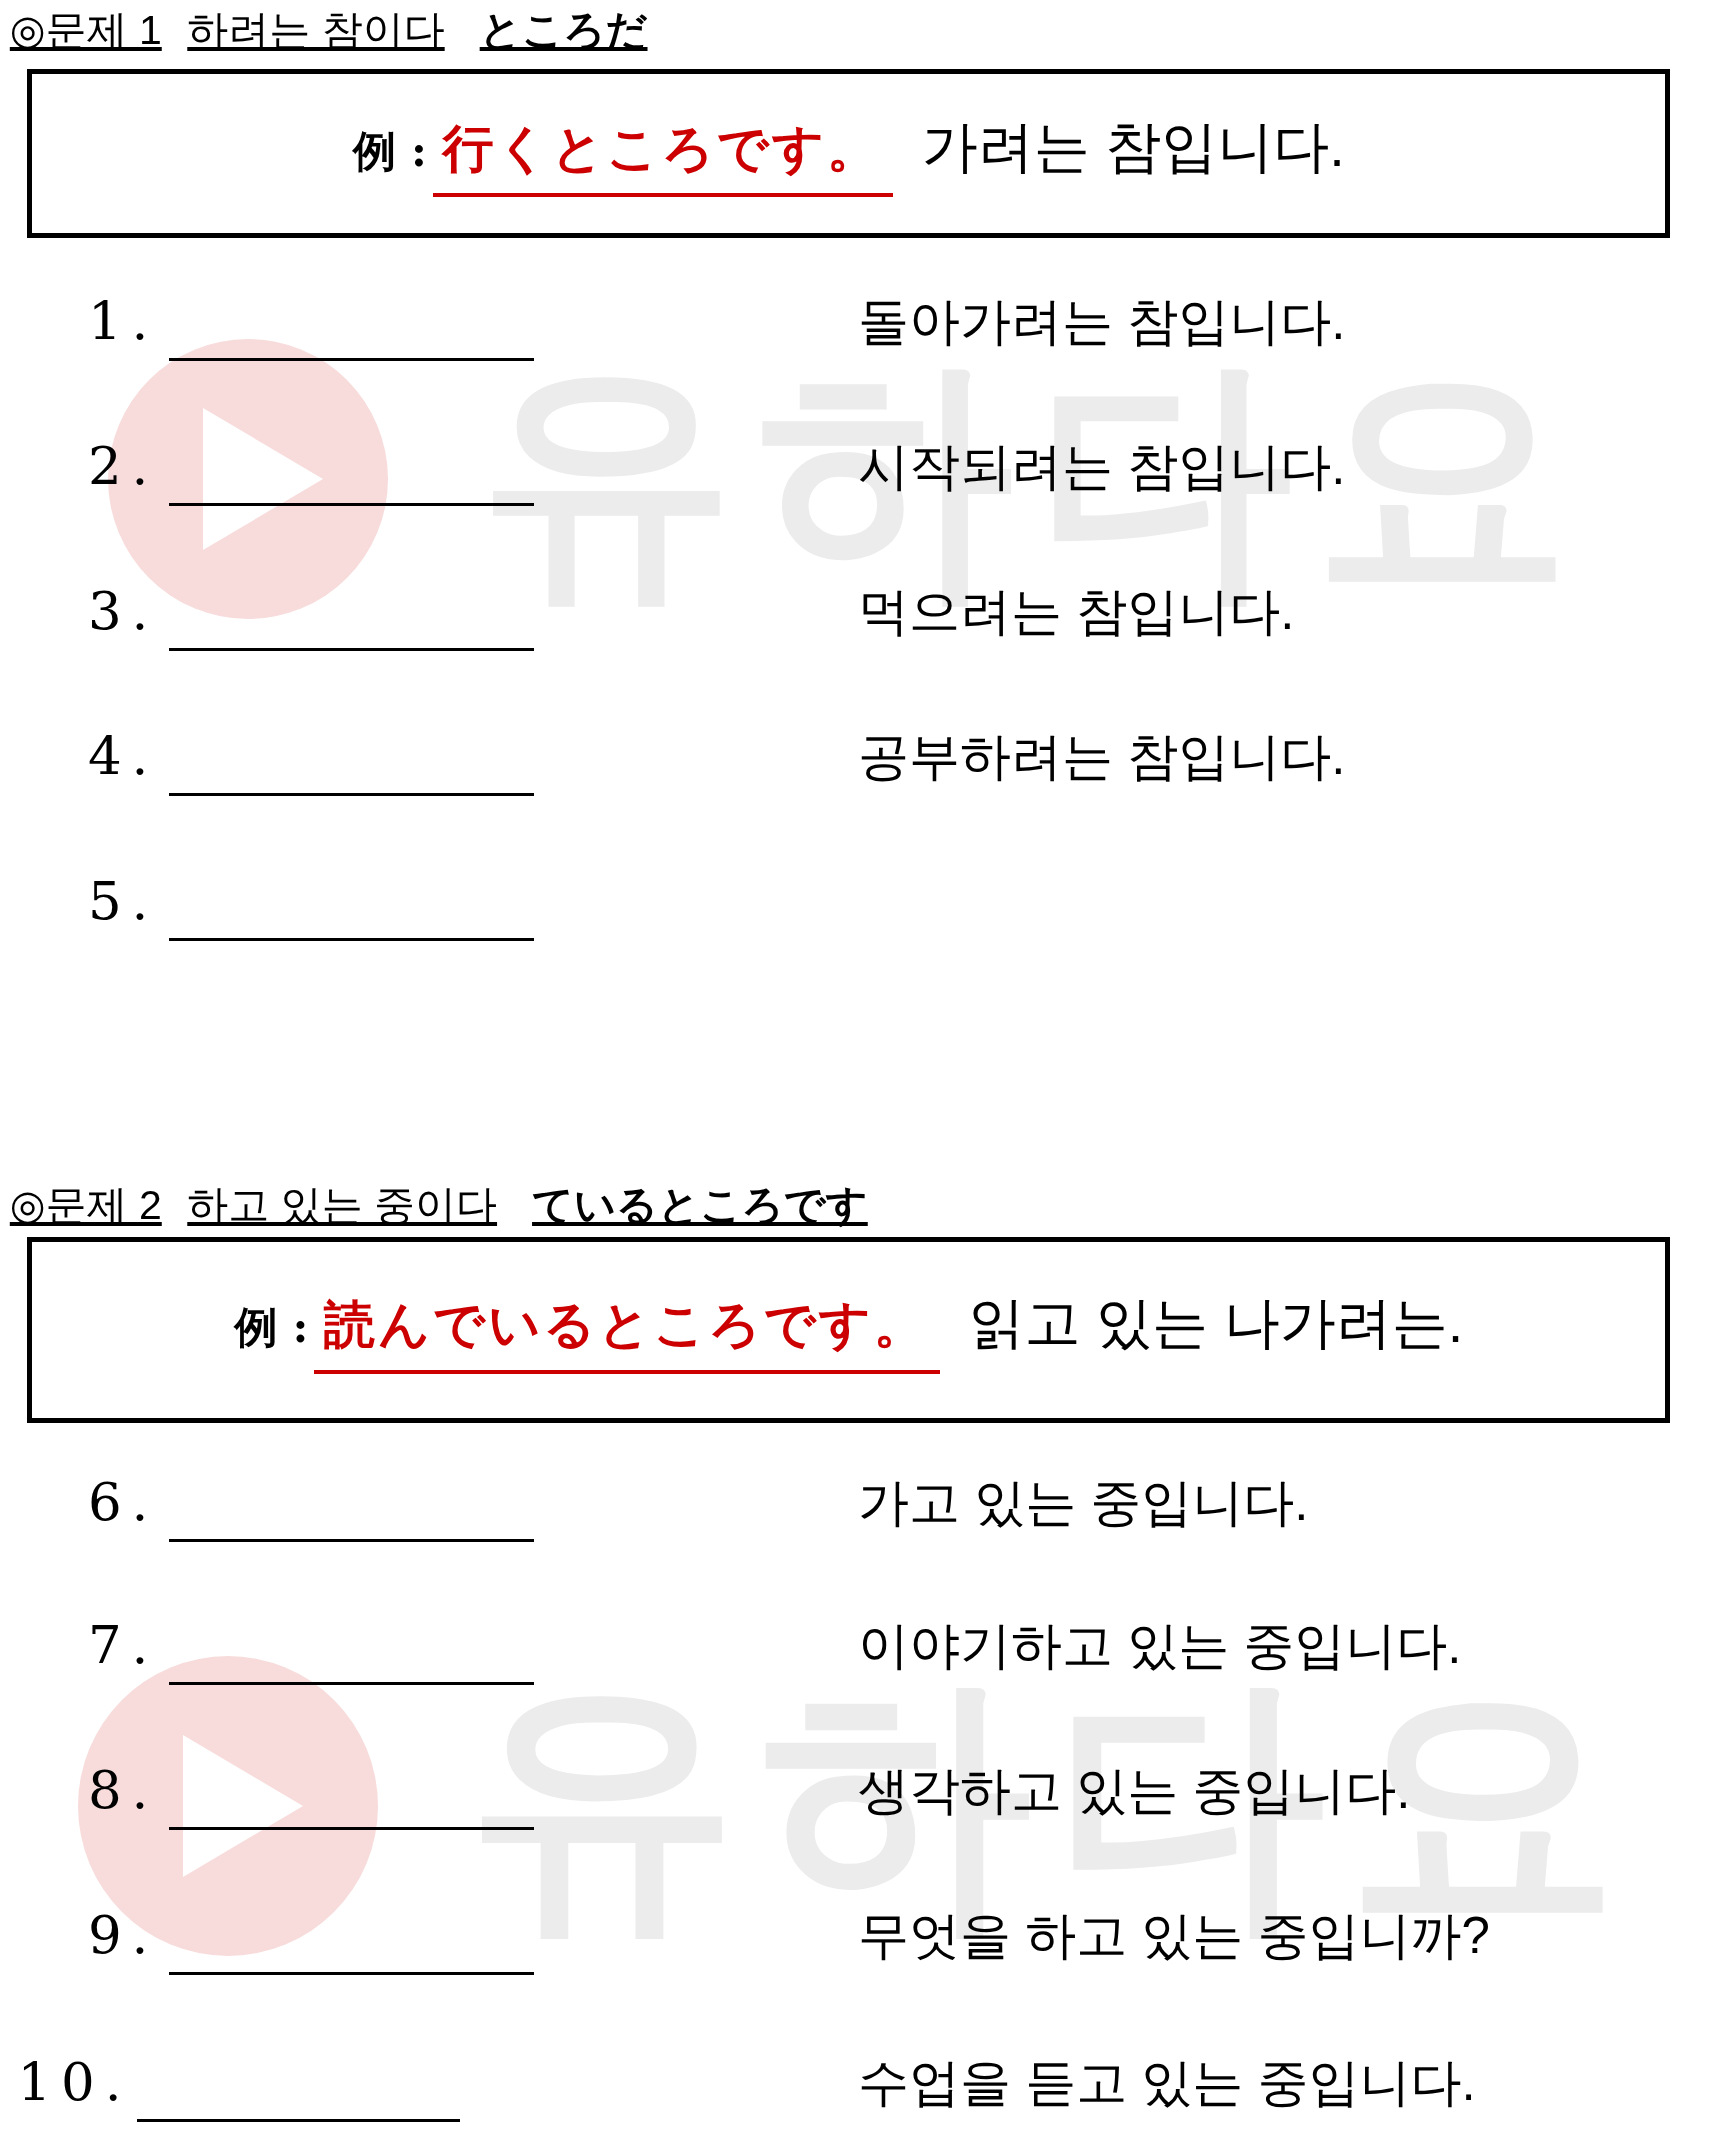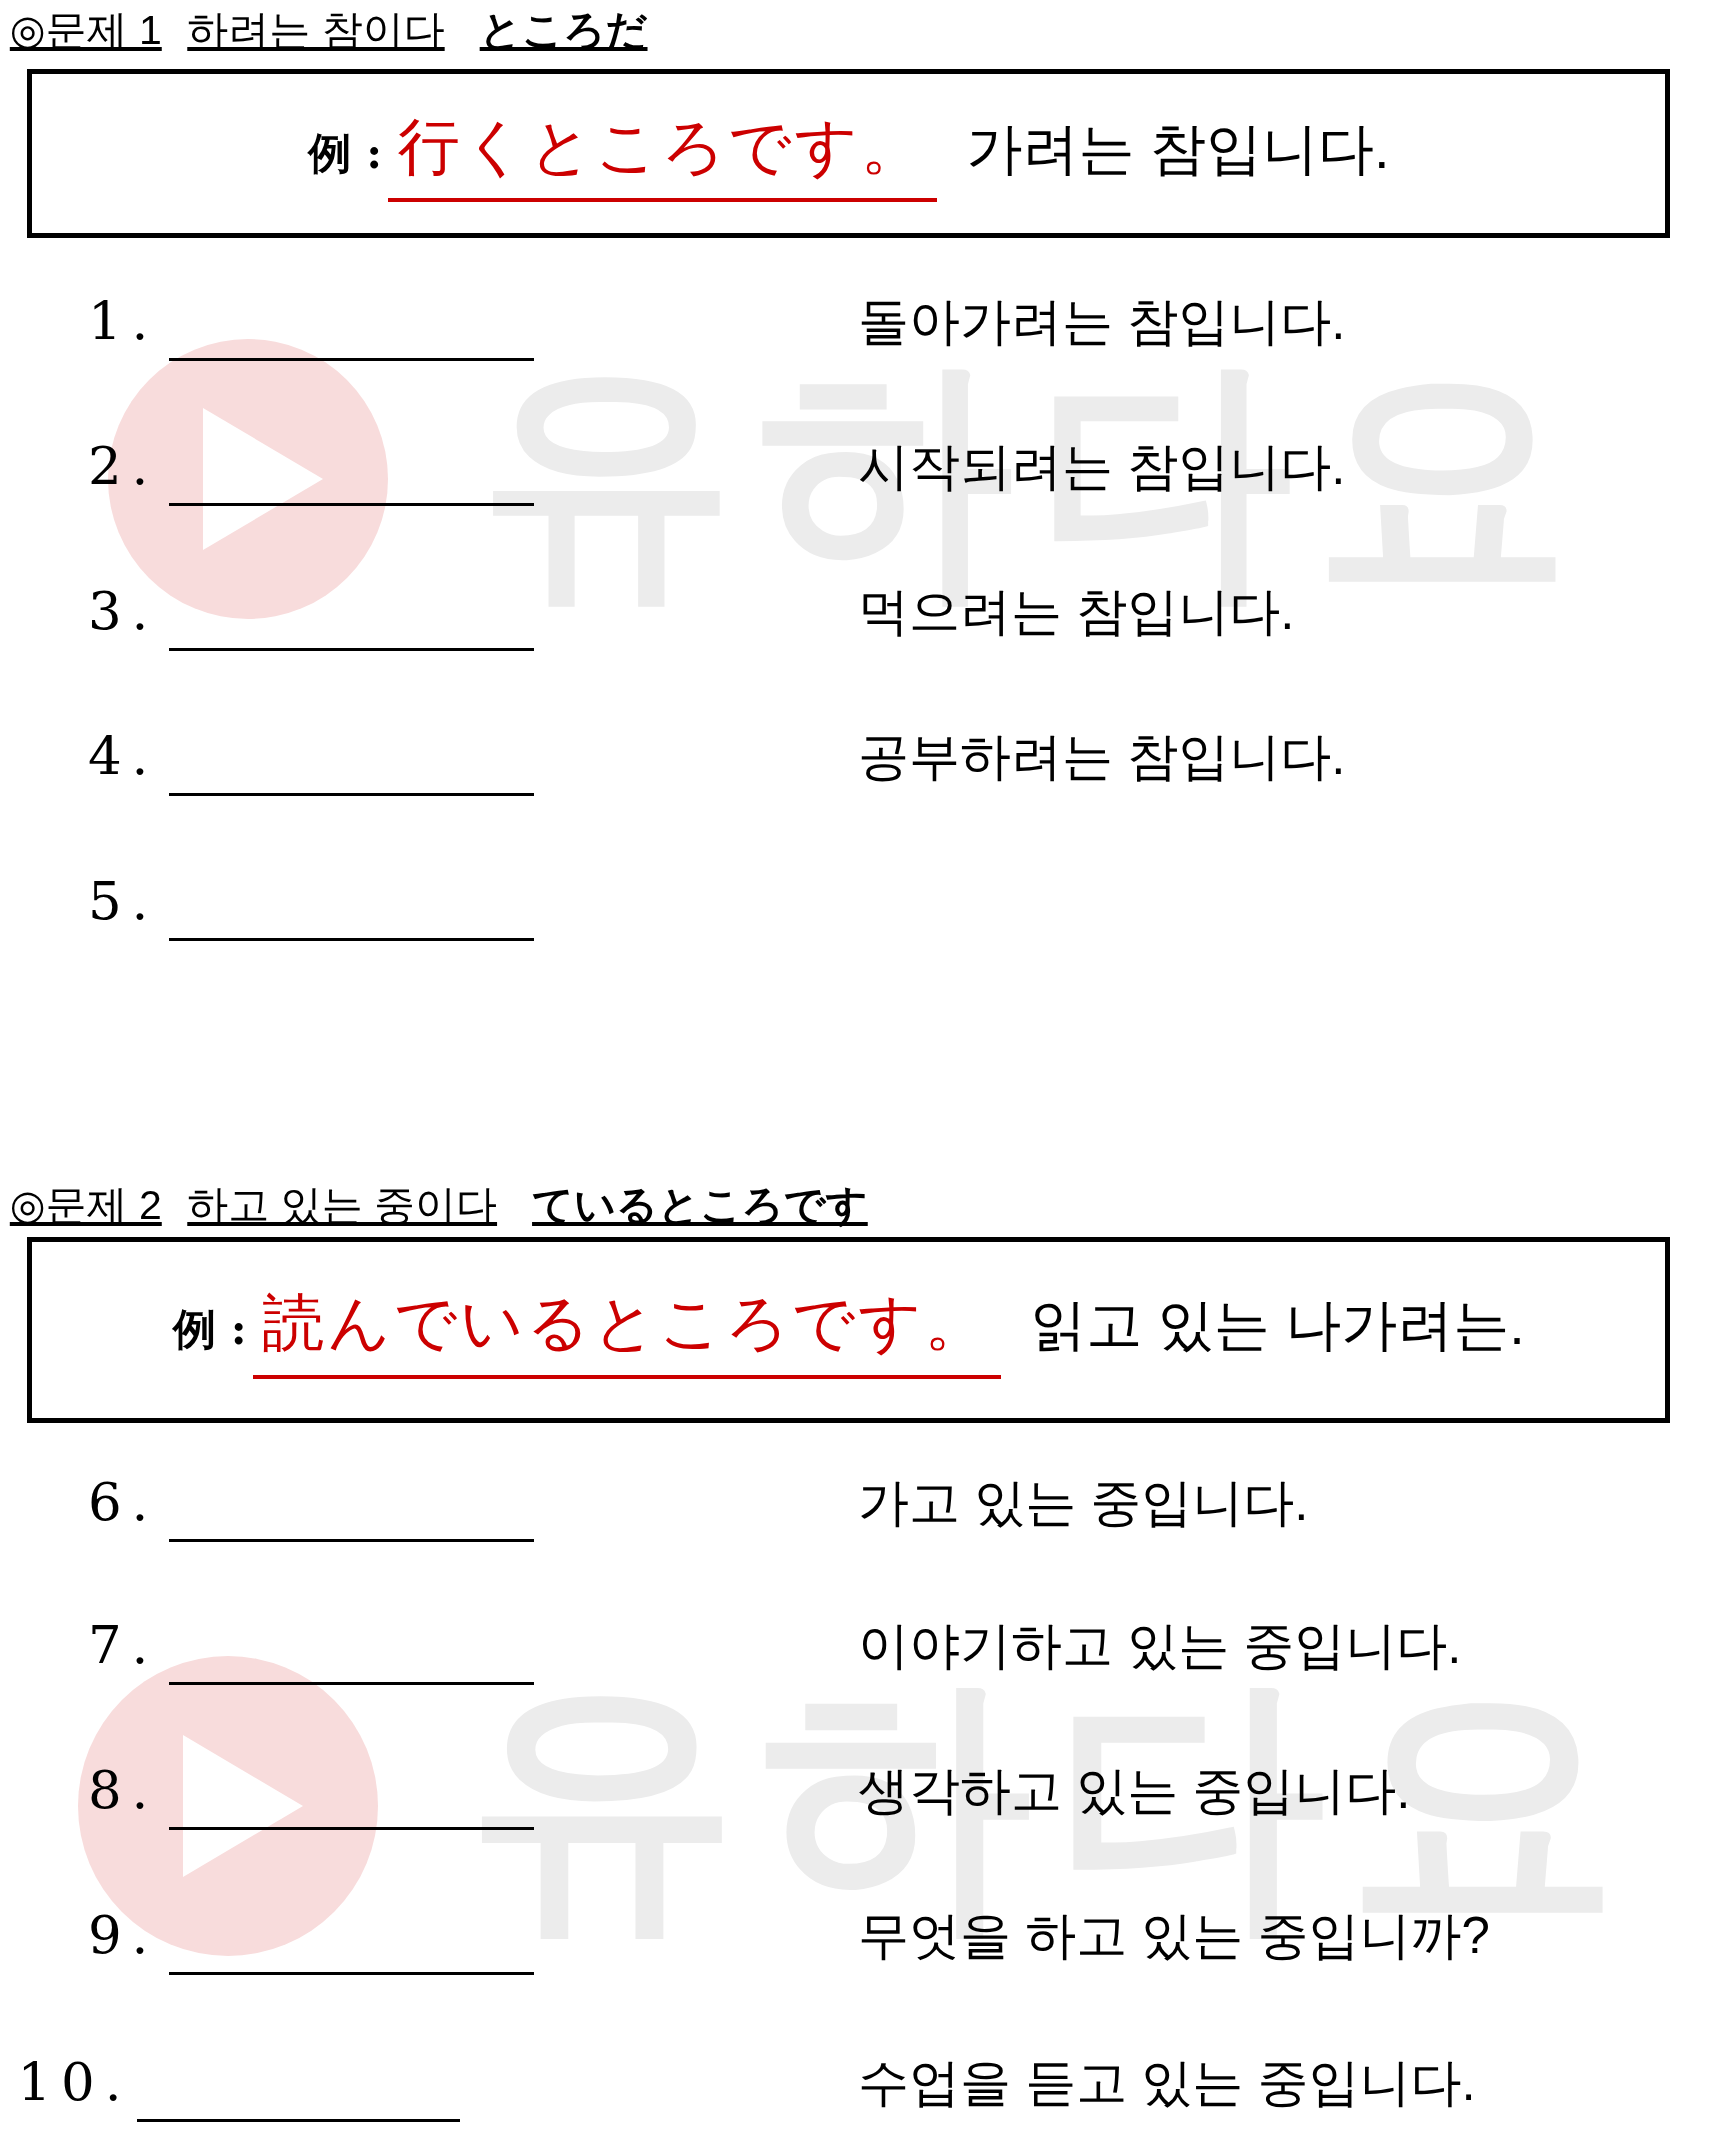--- a/index.html
+++ b/index.html
@@ -41,21 +41,21 @@
   .ex-box{
     position:absolute;left:27.4px;width:1643px;box-sizing:border-box;
     border:5.9px solid #000;display:flex;align-items:center;justify-content:center;
     background:transparent;
   }
   .ex-line{display:flex;align-items:baseline;white-space:nowrap;}
   .ex-label{
     font-family:"DejaVu Serif","Liberation Serif",serif;font-weight:600;font-size:43px;
   }
   .ex-jp{
-    font-family:"DejaVu Serif","Liberation Serif",serif;font-weight:400;font-size:62px;
+    font-family:"DejaVu Serif","Liberation Serif",serif;font-weight:700;font-size:51px;
     color:var(--red);border-bottom:4.9px solid var(--red);
     padding:0 11.8px 9.8px 9.8px;margin-left:5.9px;letter-spacing:2.9px;
   }
   .ex-ko{font-size:56px;margin-left:29px;}
 
   .row{position:absolute;left:0;width:1734px;height:88px;}
   .num{
     position:absolute;left:88px;top:0;
     font-family:"DejaVu Serif","Liberation Serif",serif;font-size:53px;line-height:1.15;
     letter-spacing:9.8px;white-space:nowrap;

